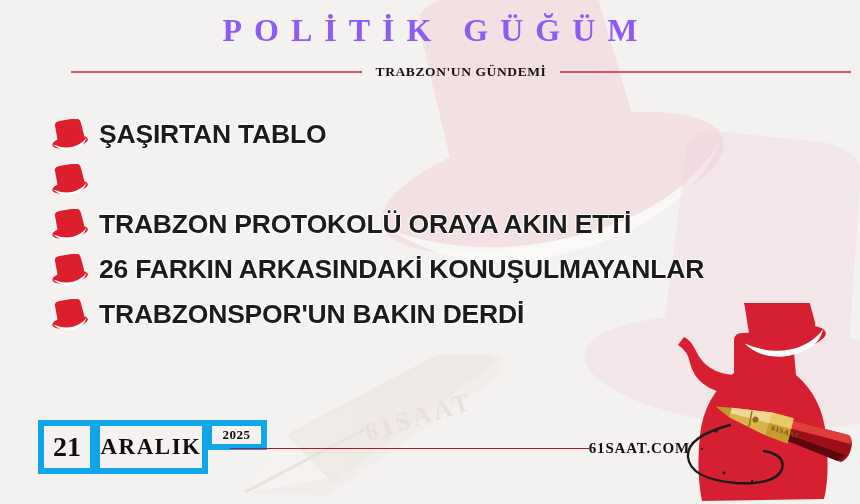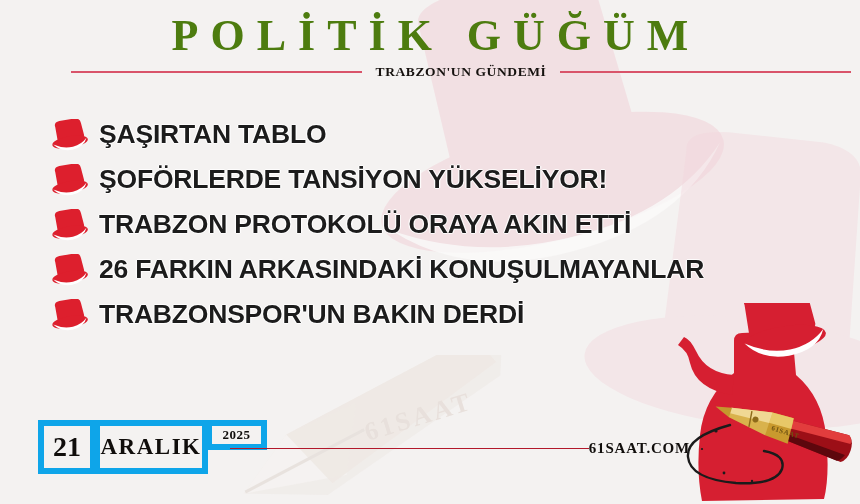--- a/index.html
+++ b/index.html
@@ -39,23 +39,23 @@
   
   #masthead {
     position: absolute;
     left: 0; top: 14px;
     width: 860px;
     text-align: center;
   }
   #brand-title {
     font-family: "Liberation Serif", serif;
     font-weight: 700;
-    font-size: 44px;
+    font-size: 32px;
     letter-spacing: 12px;
-    color: #4d7c0f;
+    color: #8b5cf6;
     line-height: 1;
     text-indent: 12px;
   }
   #subtitle-row {
     position: absolute;
     left: 0; top: 64px;
     width: 860px;
     display: flex;
     align-items: center;
     justify-content: center;
@@ -242,21 +242,20 @@
     </div>
 
     <div class="headline-row">
       <svg class="hat-bullet" viewBox="0 0 92 68" xmlns="http://www.w3.org/2000/svg" aria-hidden="true">
         <g transform="rotate(-10 46 34)">
           <path d="M26 12 Q24 3 36 2 L66 2 Q78 3 78 13 L80 38 Q80 44 66 45 L38 46 Q26 45 26 39 Z" fill="#dd1f2d"></path>
           <ellipse cx="50" cy="47" rx="36" ry="12" fill="#dd1f2d"></ellipse>
           <path d="M16 46 Q34 58 54 57 Q72 56 84 44 Q76 62 52 63 Q28 63 16 46 Z" fill="#ffffff"></path>
         </g>
       </svg>
-      <span class="headline-text">ŞOFÖRLERDE TANSİYON YÜKSELİYOR!</span>
     </div>
 
 
     <div class="headline-row">
       <svg class="hat-bullet" viewBox="0 0 92 68" xmlns="http://www.w3.org/2000/svg" aria-hidden="true">
         <g transform="rotate(-10 46 34)">
           <path d="M26 12 Q24 3 36 2 L66 2 Q78 3 78 13 L80 38 Q80 44 66 45 L38 46 Q26 45 26 39 Z" fill="#dd1f2d"></path>
           <ellipse cx="50" cy="47" rx="36" ry="12" fill="#dd1f2d"></ellipse>
           <path d="M16 46 Q34 58 54 57 Q72 56 84 44 Q76 62 52 63 Q28 63 16 46 Z" fill="#ffffff"></path>
         </g>

